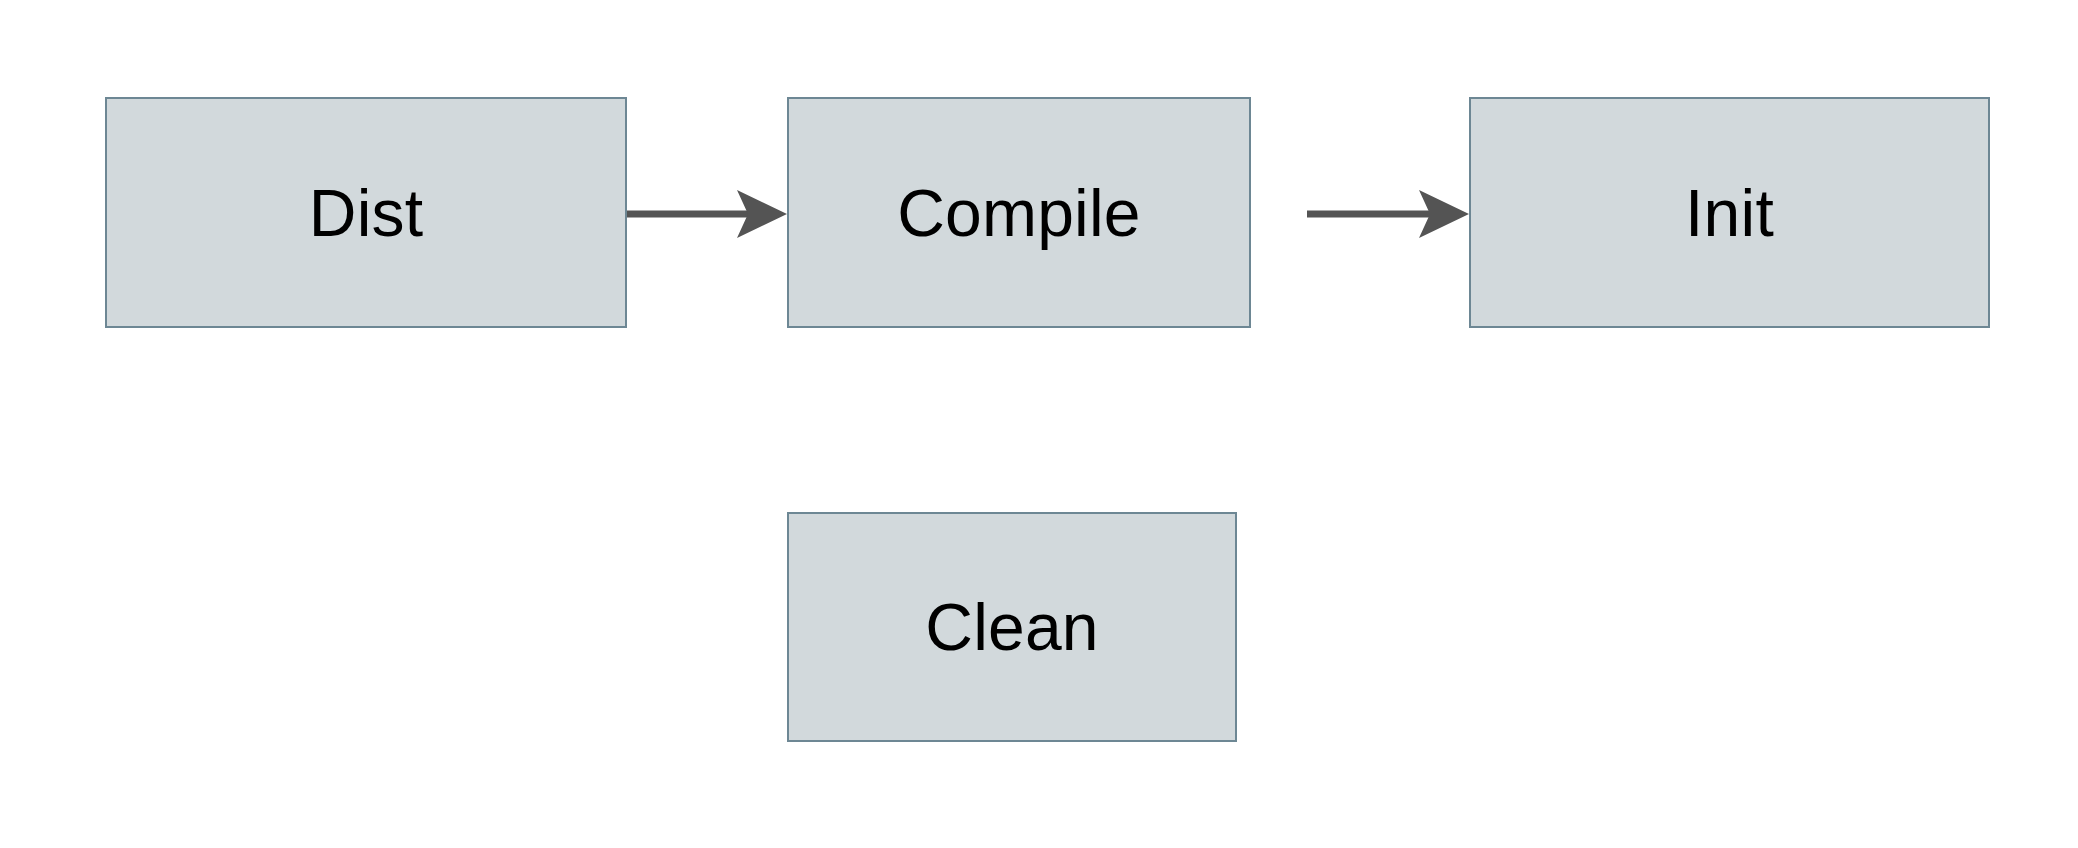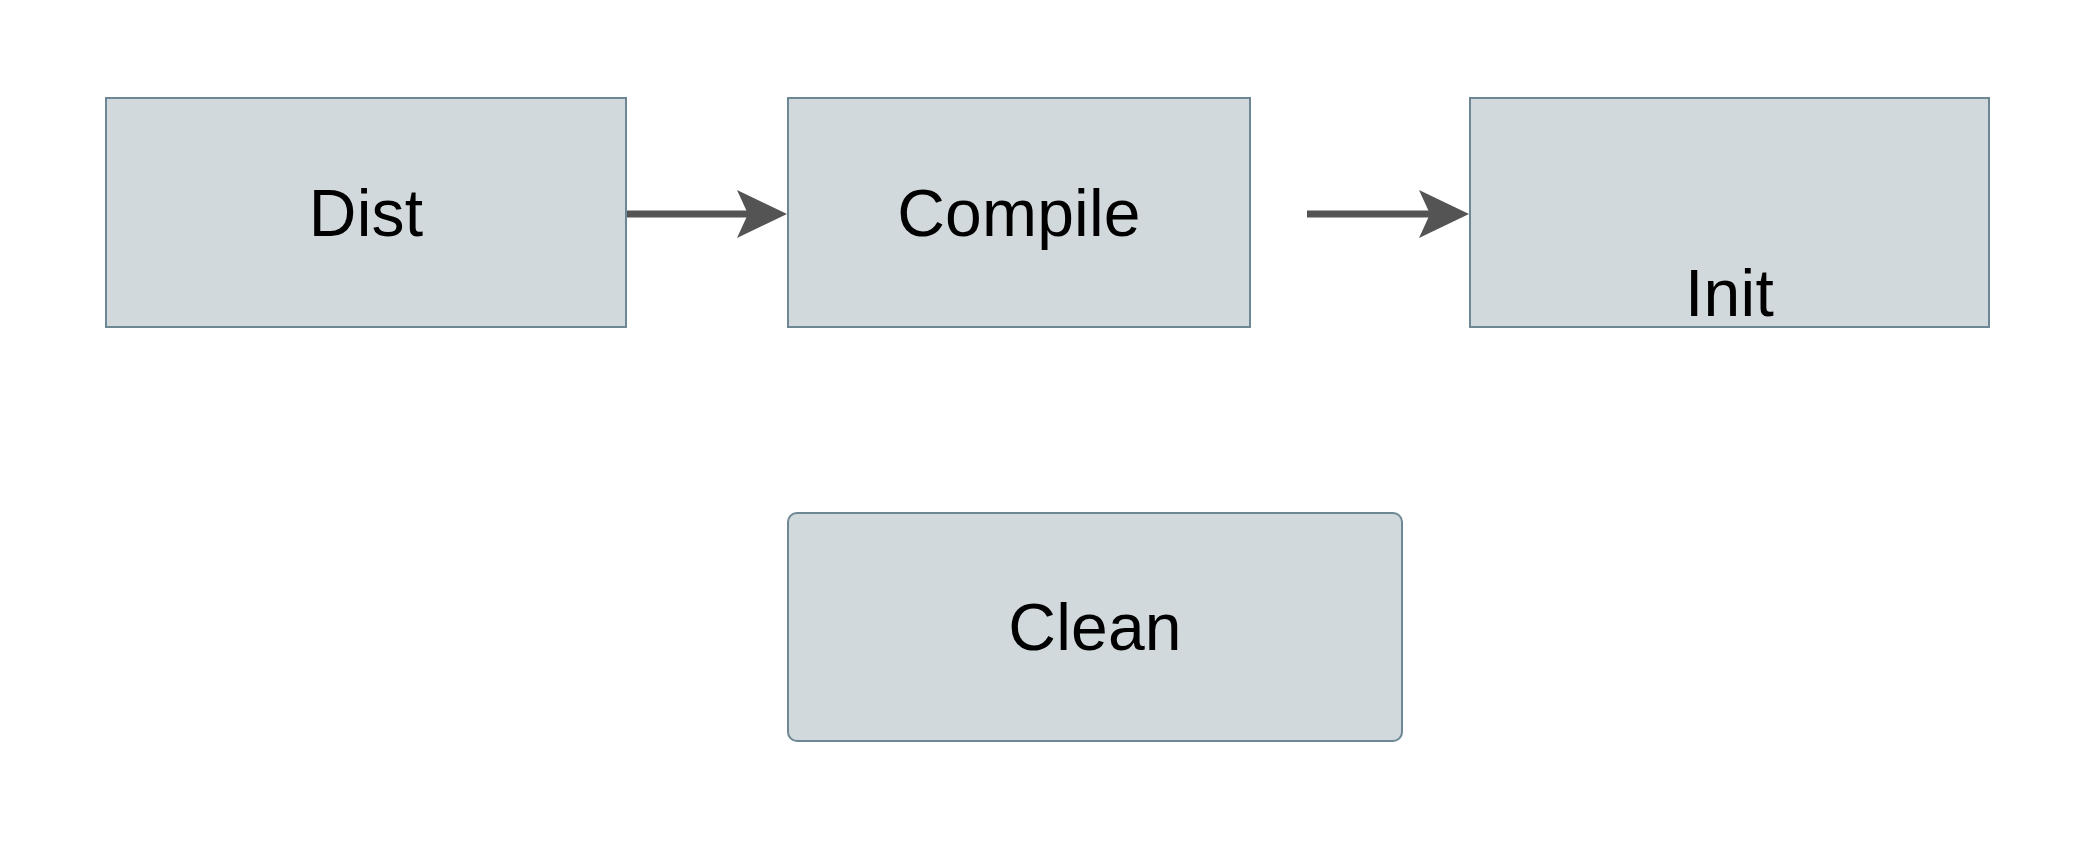--- a/index.html
+++ b/index.html
@@ -72,21 +72,21 @@
   </svg>
 
   <div class="node" id="node-dist" style="left: 73px; top: 97px; width: 522px; height: 231px;">
     <span class="node-label">Dist</span>
   </div>
 
   <div class="node" id="node-compile" style="left: 755px; top: 97px; width: 464px; height: 231px;">
     <span class="node-label">Compile</span>
   </div>
 
-  <div class="node" id="node-init" style="left: 1437px; top: 97px; width: 521px; height: 231px; align-items: flex-end;">
+  <div class="node" id="node-init" style="left: 1437px; top: 97px; width: 521px; height: 231px;">
     <span class="node-label">Init</span>
   </div>
 
-  <div class="node" id="node-clean" style="left: 755px; top: 512px; width: 616px; height: 230px; border-radius: 10px;">
+  <div class="node" id="node-clean" style="left: 755px; top: 512px; width: 450px; height: 230px;">
     <span class="node-label">Clean</span>
   </div>
 
 </div>
 
 </body></html>

